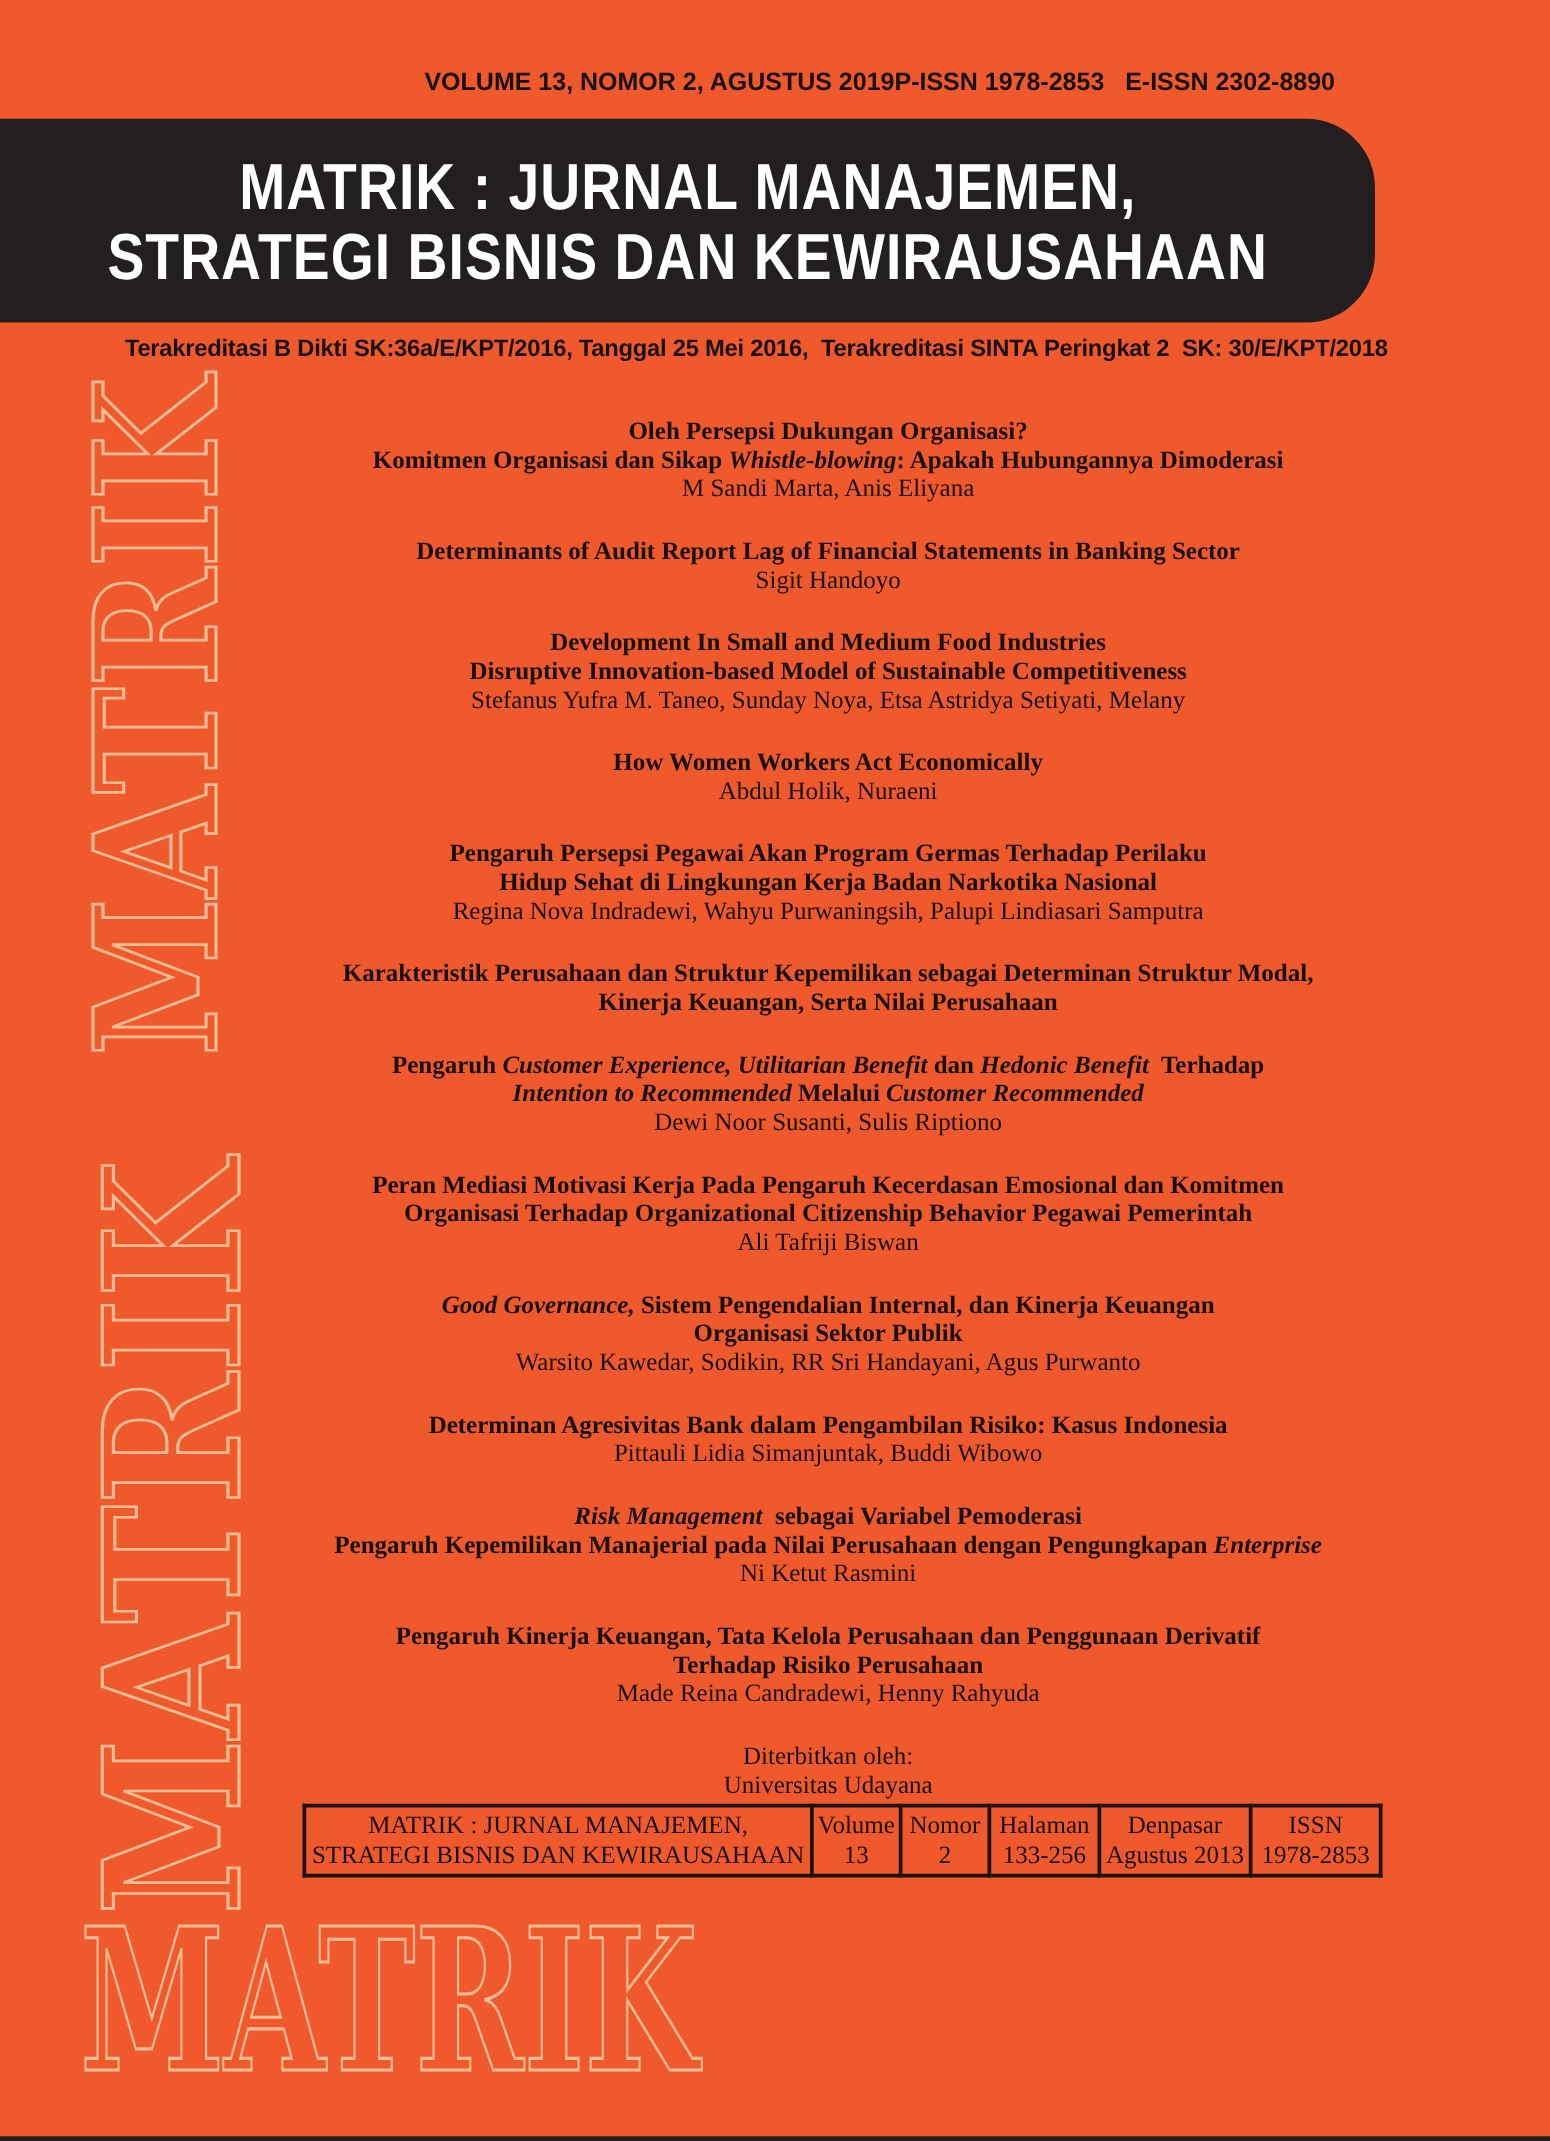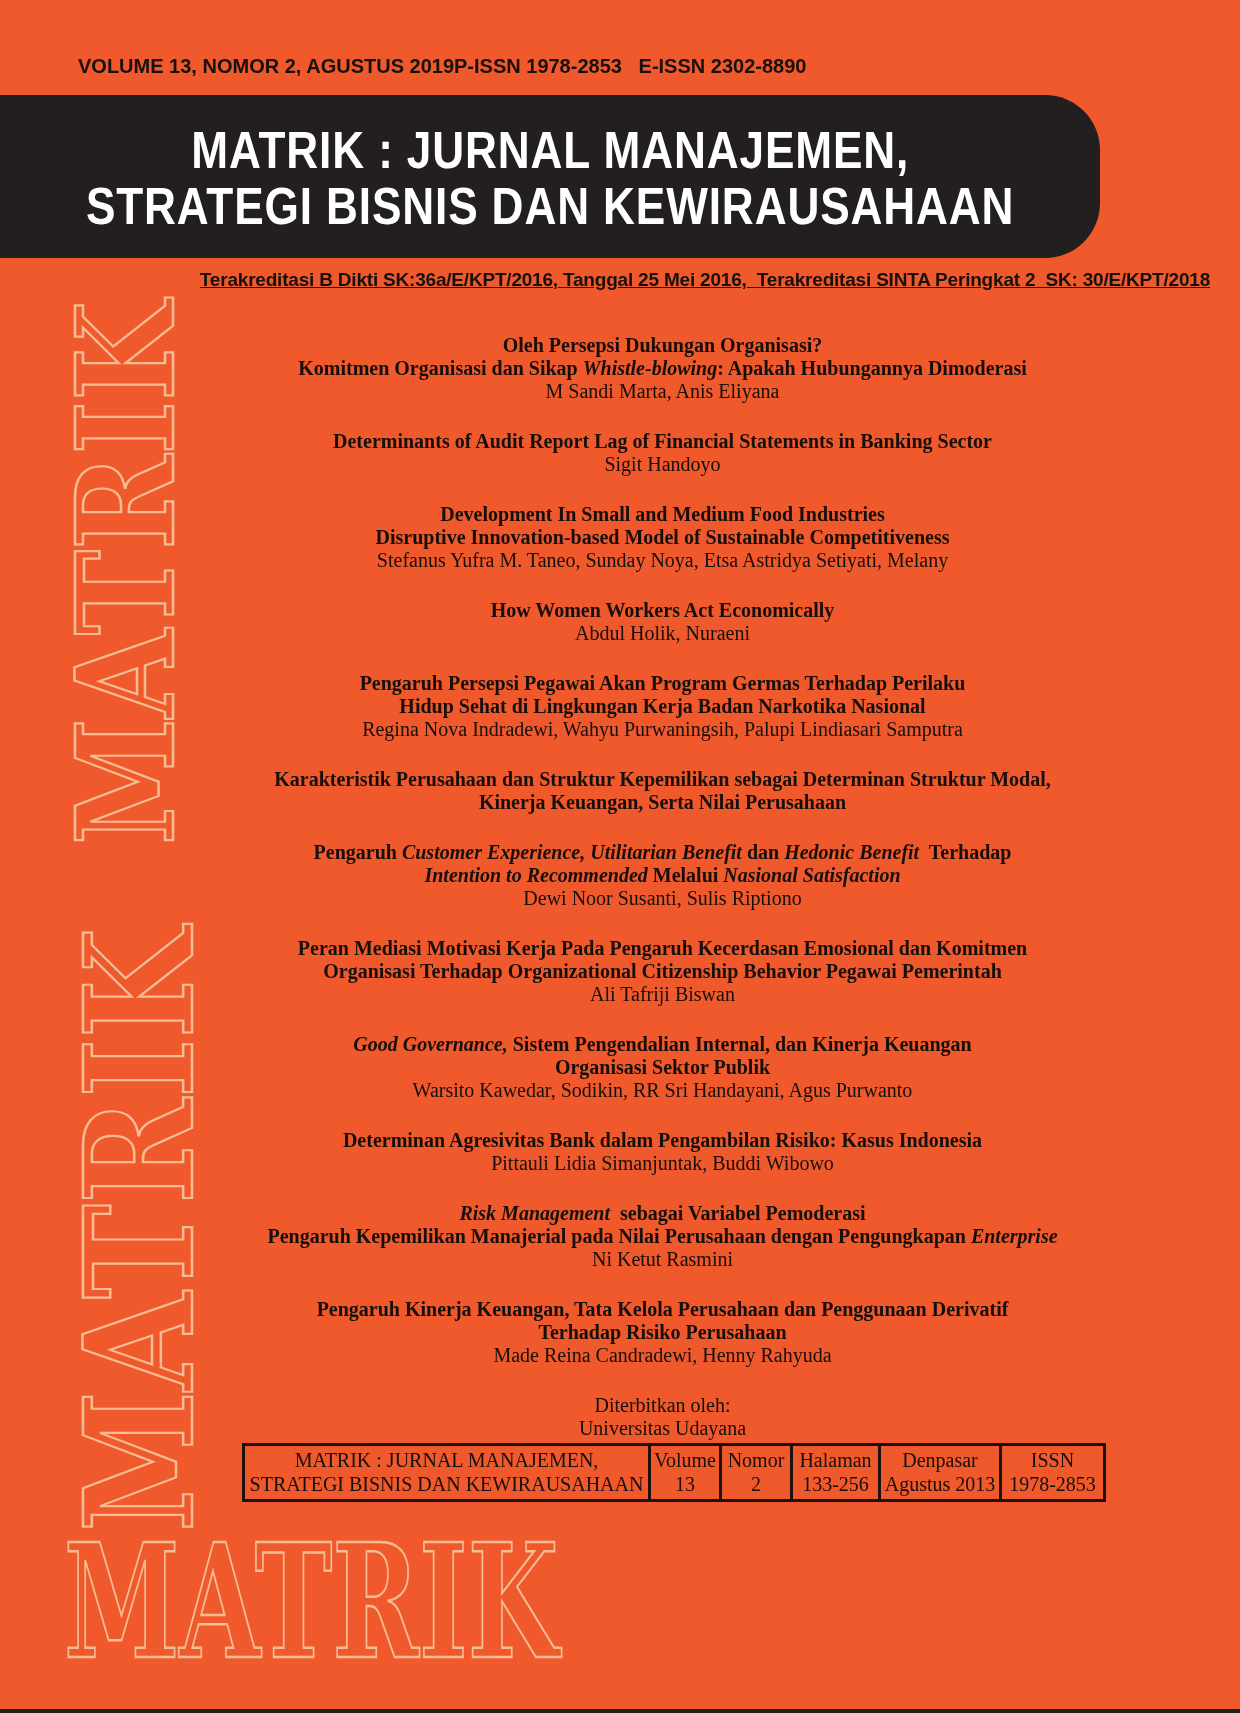--- a/index.html
+++ b/index.html
@@ -11,41 +11,41 @@
   .wm{
     position:absolute;z-index:0;font-family:"DejaVu Serif",serif;font-weight:bold;
     color:transparent;-webkit-text-stroke:2.5px #F6BD95;white-space:pre;pointer-events:none;
   }
   .wm-v1{left:58px;top:845px;font-size:135px;line-height:135px;transform:rotate(-90deg) scaleX(0.85);transform-origin:0 0;}
   .wm-v2{left:64px;top:1532px;font-size:150px;line-height:150px;transform:rotate(-90deg) scaleX(0.85);transform-origin:0 0;}
   .wm-h{left:64px;top:1522px;font-size:158px;line-height:160px;transform:scaleX(0.66);transform-origin:0 0;}
   
   .header-row{
     position:absolute;top:55px;left:78px;right:172px;z-index:1;
-    display:flex;justify-content:flex-start;
+    display:flex;justify-content:flex-end;
     font-family:"Liberation Sans",sans-serif;font-weight:bold;font-size:20px;color:#17100d;
     white-space:pre;
   }
   
   .masthead{
     position:absolute;top:95px;left:0;width:1100px;height:163px;z-index:1;
     background:#231F20;border-radius:0 55px 55px 0;
     display:flex;flex-direction:column;justify-content:center;align-items:center;
     padding-top:2px;box-sizing:border-box;
   }
   .masthead-line{
     font-family:"Liberation Sans",sans-serif;font-weight:bold;color:#ffffff;
     font-size:52px;line-height:56px;letter-spacing:1px;white-space:pre;
     transform:scaleX(0.85);
   }
   
   .accreditation{
-    position:absolute;top:269px;left:0;width:1210px;z-index:1;text-align:right;
+    position:absolute;top:269px;left:0;width:1210px;z-index:1;text-align:center;
     font-family:"Liberation Sans",sans-serif;font-weight:bold;font-size:19px;
-    letter-spacing:-0.2px;color:#17100d;white-space:pre;text-decoration:underline;
+    letter-spacing:-0.2px;color:#17100d;white-space:pre;
   }
   
   .articles{
     position:absolute;top:334px;left:220px;width:885px;z-index:1;
     text-align:center;font-size:20px;line-height:23px;
   }
   .article{margin-bottom:27px;}
   .t-line{font-weight:bold;white-space:pre;}
   .t-line .it{font-style:italic;}
   .authors{font-weight:normal;}
@@ -104,21 +104,21 @@
         <div class="t-line"><span>Pengaruh Persepsi Pegawai Akan Program Germas Terhadap Perilaku</span></div>
         <div class="t-line"><span>Hidup Sehat di Lingkungan Kerja Badan Narkotika Nasional</span></div>
         <div class="authors">Regina Nova Indradewi, Wahyu Purwaningsih, Palupi Lindiasari Samputra</div>
       </div>
       <div class="article">
         <div class="t-line"><span>Karakteristik Perusahaan dan Struktur Kepemilikan sebagai Determinan Struktur Modal,</span></div>
         <div class="t-line"><span>Kinerja Keuangan, Serta Nilai Perusahaan</span></div>
       </div>
       <div class="article">
         <div class="t-line"><span>Pengaruh </span><span class="it">Customer Experience, Utilitarian Benefit</span><span> dan </span><span class="it">Hedonic Benefit</span><span>  Terhadap</span></div>
-        <div class="t-line"><span class="it">Intention to Recommended</span><span> Melalui </span><span class="it">Nasional Satisfaction</span></div>
+        <div class="t-line"><span class="it">Intention to Recommended</span><span> Melalui </span><span class="it">Customer Recommended</span></div>
         <div class="authors">Dewi Noor Susanti, Sulis Riptiono</div>
       </div>
       <div class="article">
         <div class="t-line"><span>Peran Mediasi Motivasi Kerja Pada Pengaruh Kecerdasan Emosional dan Komitmen</span></div>
         <div class="t-line"><span>Organisasi Terhadap Organizational Citizenship Behavior Pegawai Pemerintah</span></div>
         <div class="authors">Ali Tafriji Biswan</div>
       </div>
       <div class="article">
         <div class="t-line"><span class="it">Good Governance,</span><span> Sistem Pengendalian Internal, dan Kinerja Keuangan</span></div>
         <div class="t-line"><span>Organisasi Sektor Publik</span></div>

